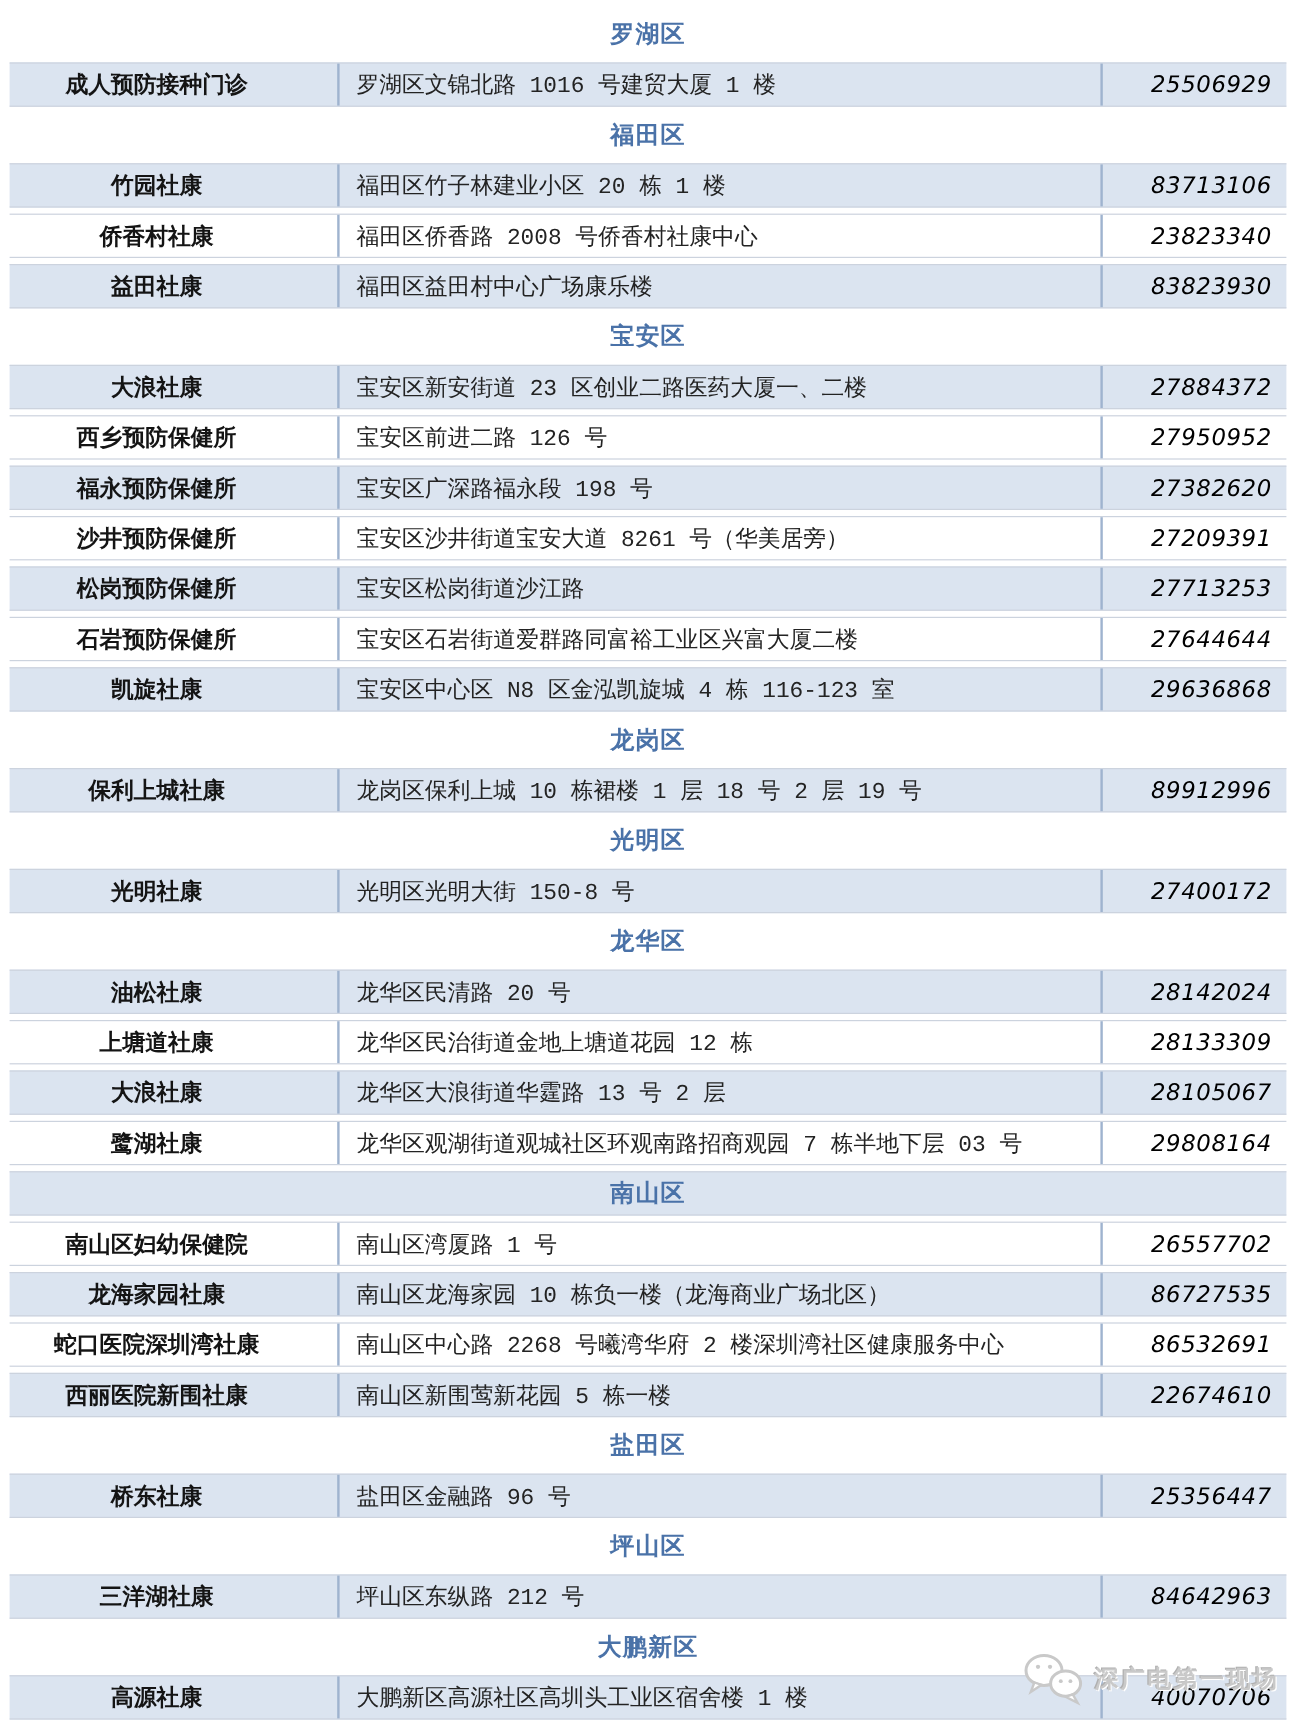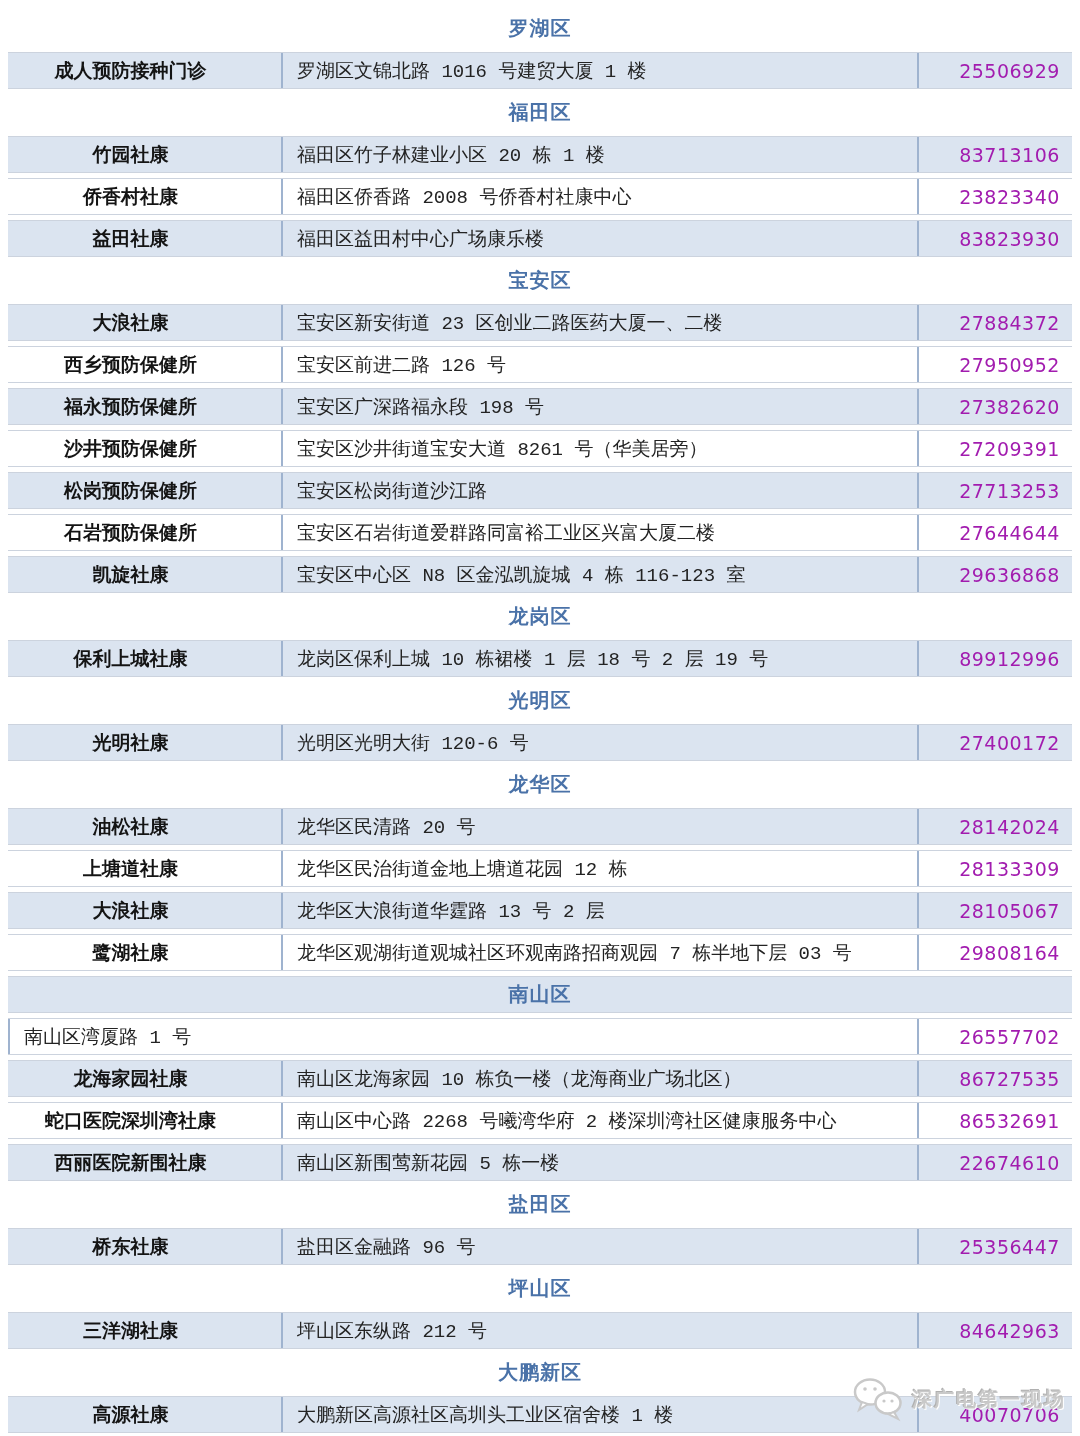--- a/index.html
+++ b/index.html
@@ -71,22 +71,23 @@
     border-right: 2px solid #9fb3cf;
     padding-left: 14px;
     padding-right: 6px;
     color: #232323;
     font-family: Liberation Mono, monospace;
   }
   .cell-phone {
     width: 125px;
     flex: 0 0 125px;
     justify-content: center;
-    color: #a21caf;
+    color: #000000;
     letter-spacing: 0.5px;
+    font-style: italic;
   }
   .watermark {
     position: absolute;
     right: 14px;
     bottom: 14px;
     display: flex;
     align-items: center;
     gap: 8px;
     pointer-events: none;
   }
@@ -175,21 +176,21 @@
       <div class="row data striped">
         <div class="cell cell-name">保利上城社康</div>
         <div class="cell cell-address">龙岗区保利上城 10 栋裙楼 1 层 18 号 2 层 19 号</div>
         <div class="cell cell-phone">89912996</div>
       </div>
       <div class="row section">
         <span class="section-label">光明区</span>
       </div>
       <div class="row data striped">
         <div class="cell cell-name">光明社康</div>
-        <div class="cell cell-address">光明区光明大街 120-6 号</div>
+        <div class="cell cell-address">光明区光明大街 150-8 号</div>
         <div class="cell cell-phone">27400172</div>
       </div>
       <div class="row section">
         <span class="section-label">龙华区</span>
       </div>
       <div class="row data striped">
         <div class="cell cell-name">油松社康</div>
         <div class="cell cell-address">龙华区民清路 20 号</div>
         <div class="cell cell-phone">28142024</div>
       </div>
@@ -205,20 +206,21 @@
       </div>
       <div class="row data">
         <div class="cell cell-name">鹭湖社康</div>
         <div class="cell cell-address">龙华区观湖街道观城社区环观南路招商观园 7 栋半地下层 03 号</div>
         <div class="cell cell-phone">29808164</div>
       </div>
       <div class="row section striped">
         <span class="section-label">南山区</span>
       </div>
       <div class="row data">
+        <div class="cell cell-name">南山区妇幼保健院</div>
         <div class="cell cell-address">南山区湾厦路 1 号</div>
         <div class="cell cell-phone">26557702</div>
       </div>
       <div class="row data striped">
         <div class="cell cell-name">龙海家园社康</div>
         <div class="cell cell-address">南山区龙海家园 10 栋负一楼（龙海商业广场北区）</div>
         <div class="cell cell-phone">86727535</div>
       </div>
       <div class="row data">
         <div class="cell cell-name">蛇口医院深圳湾社康</div>

